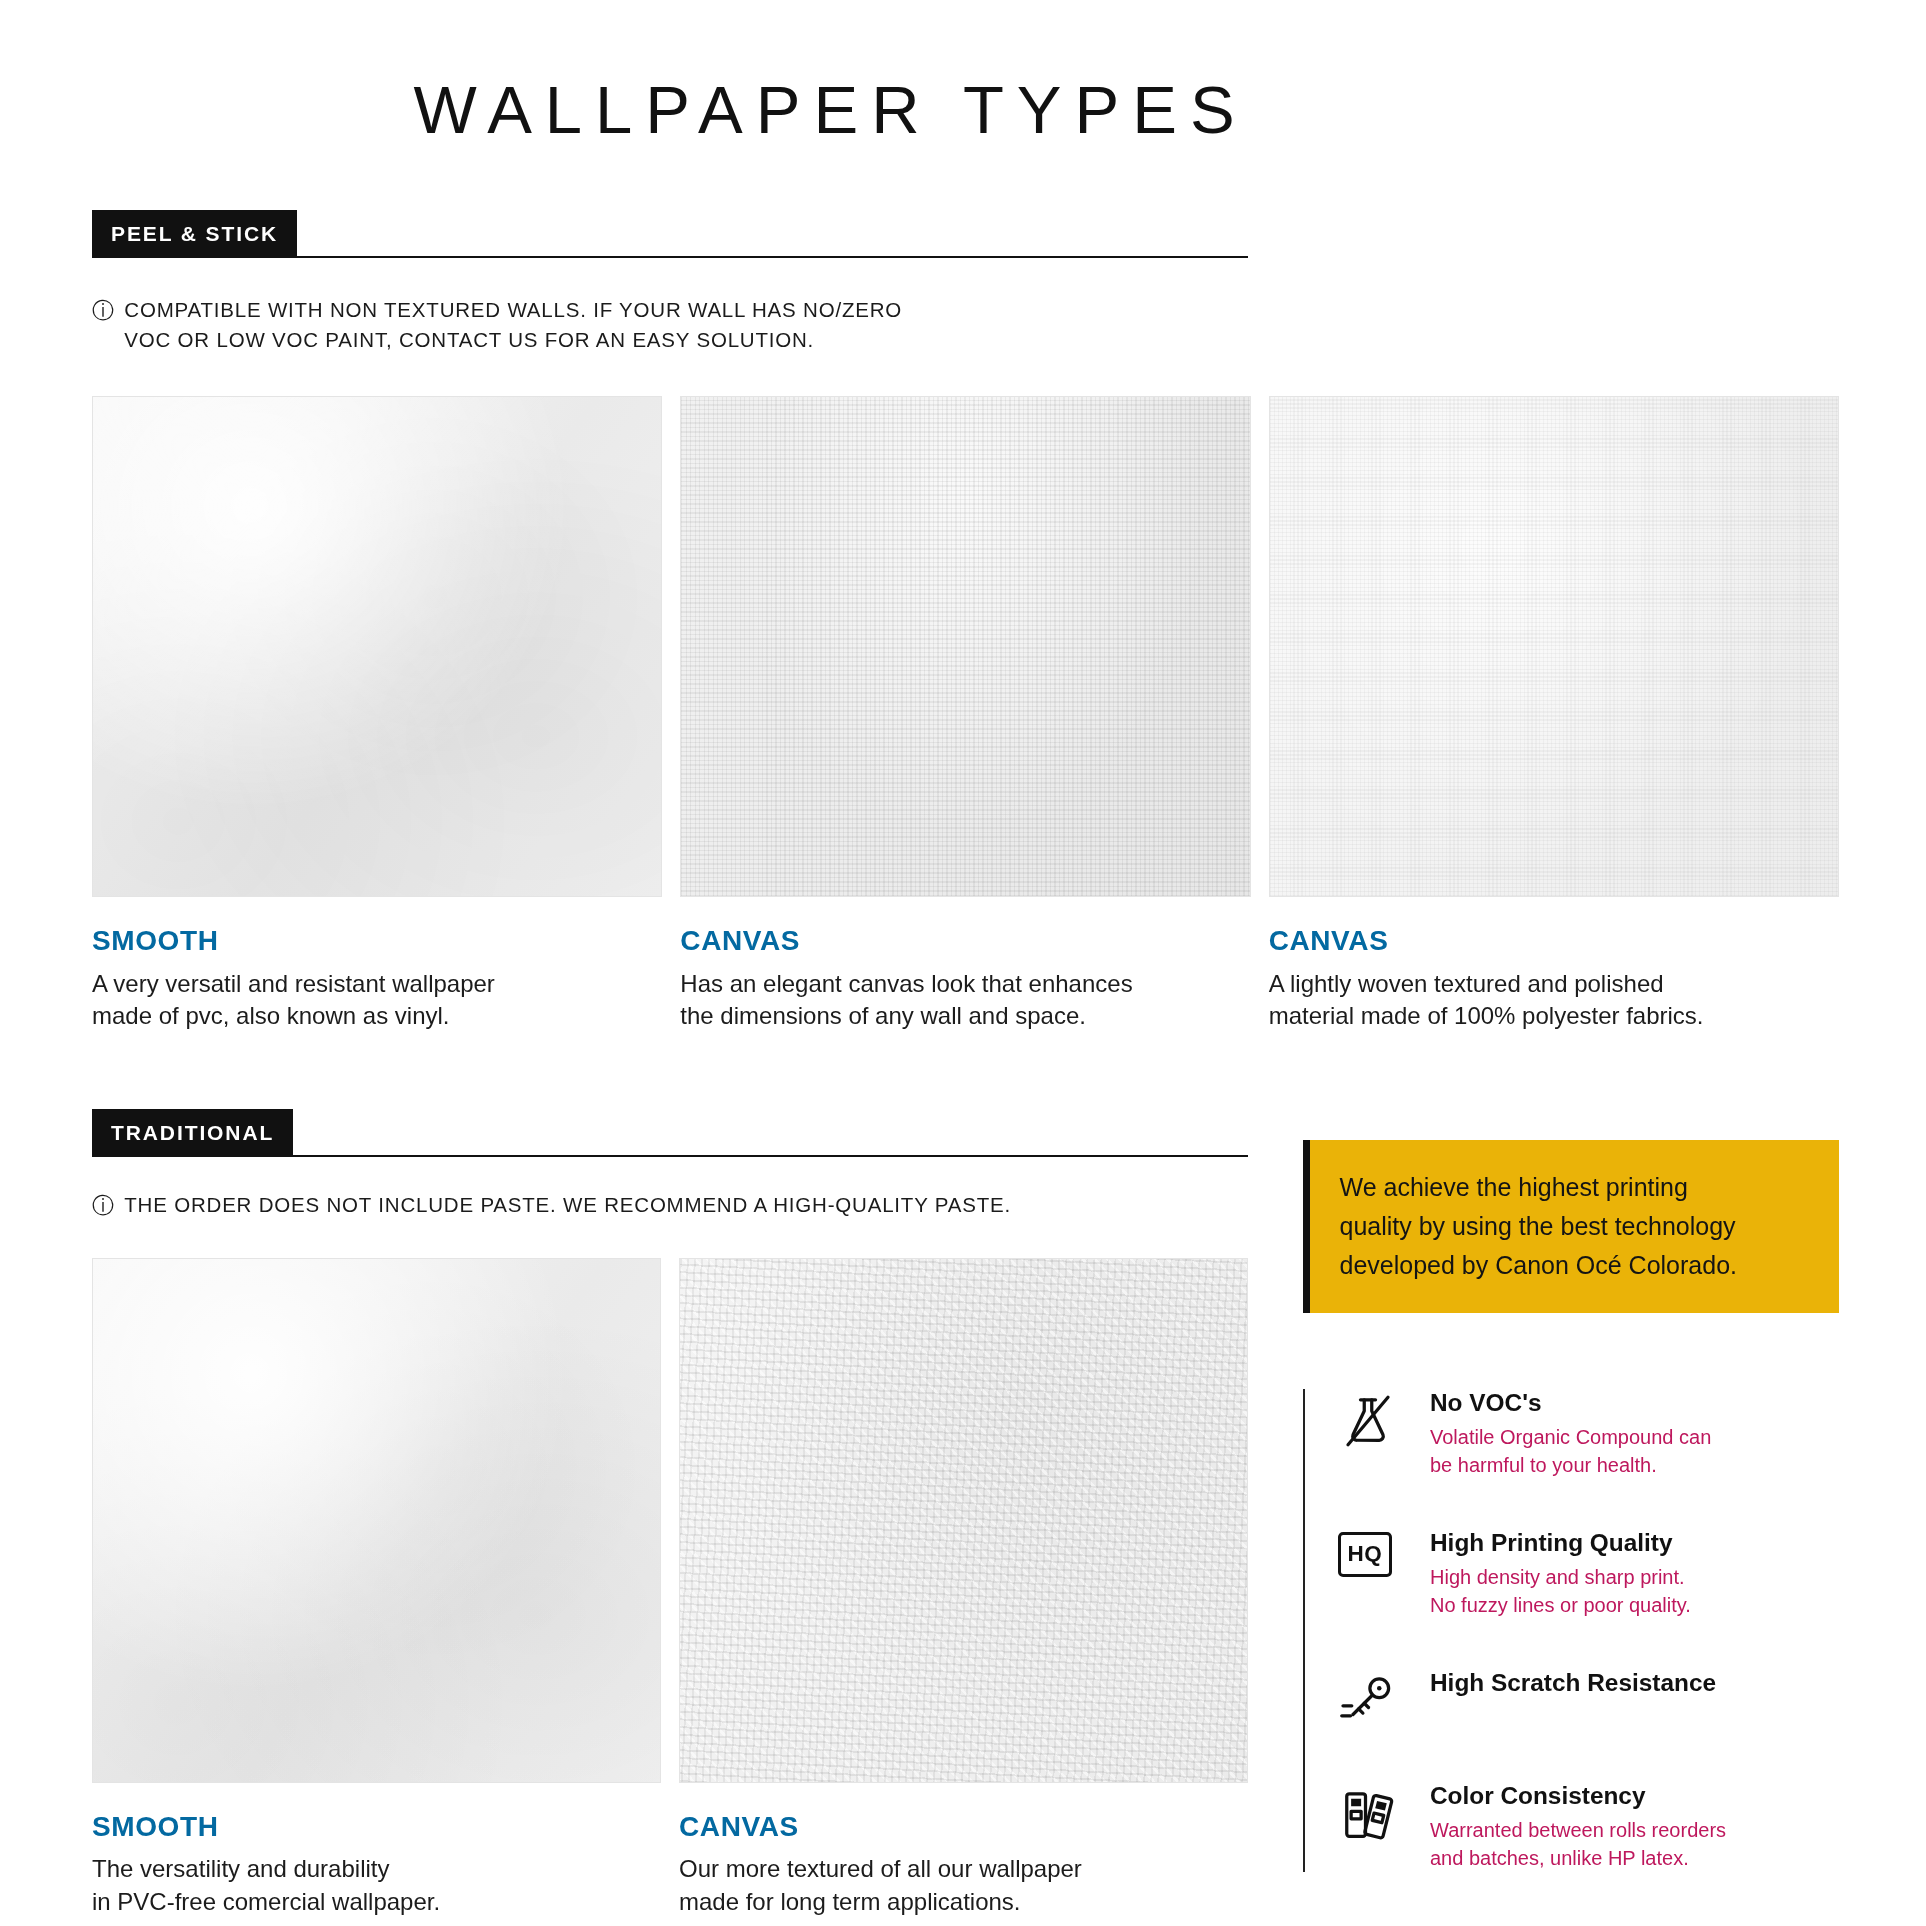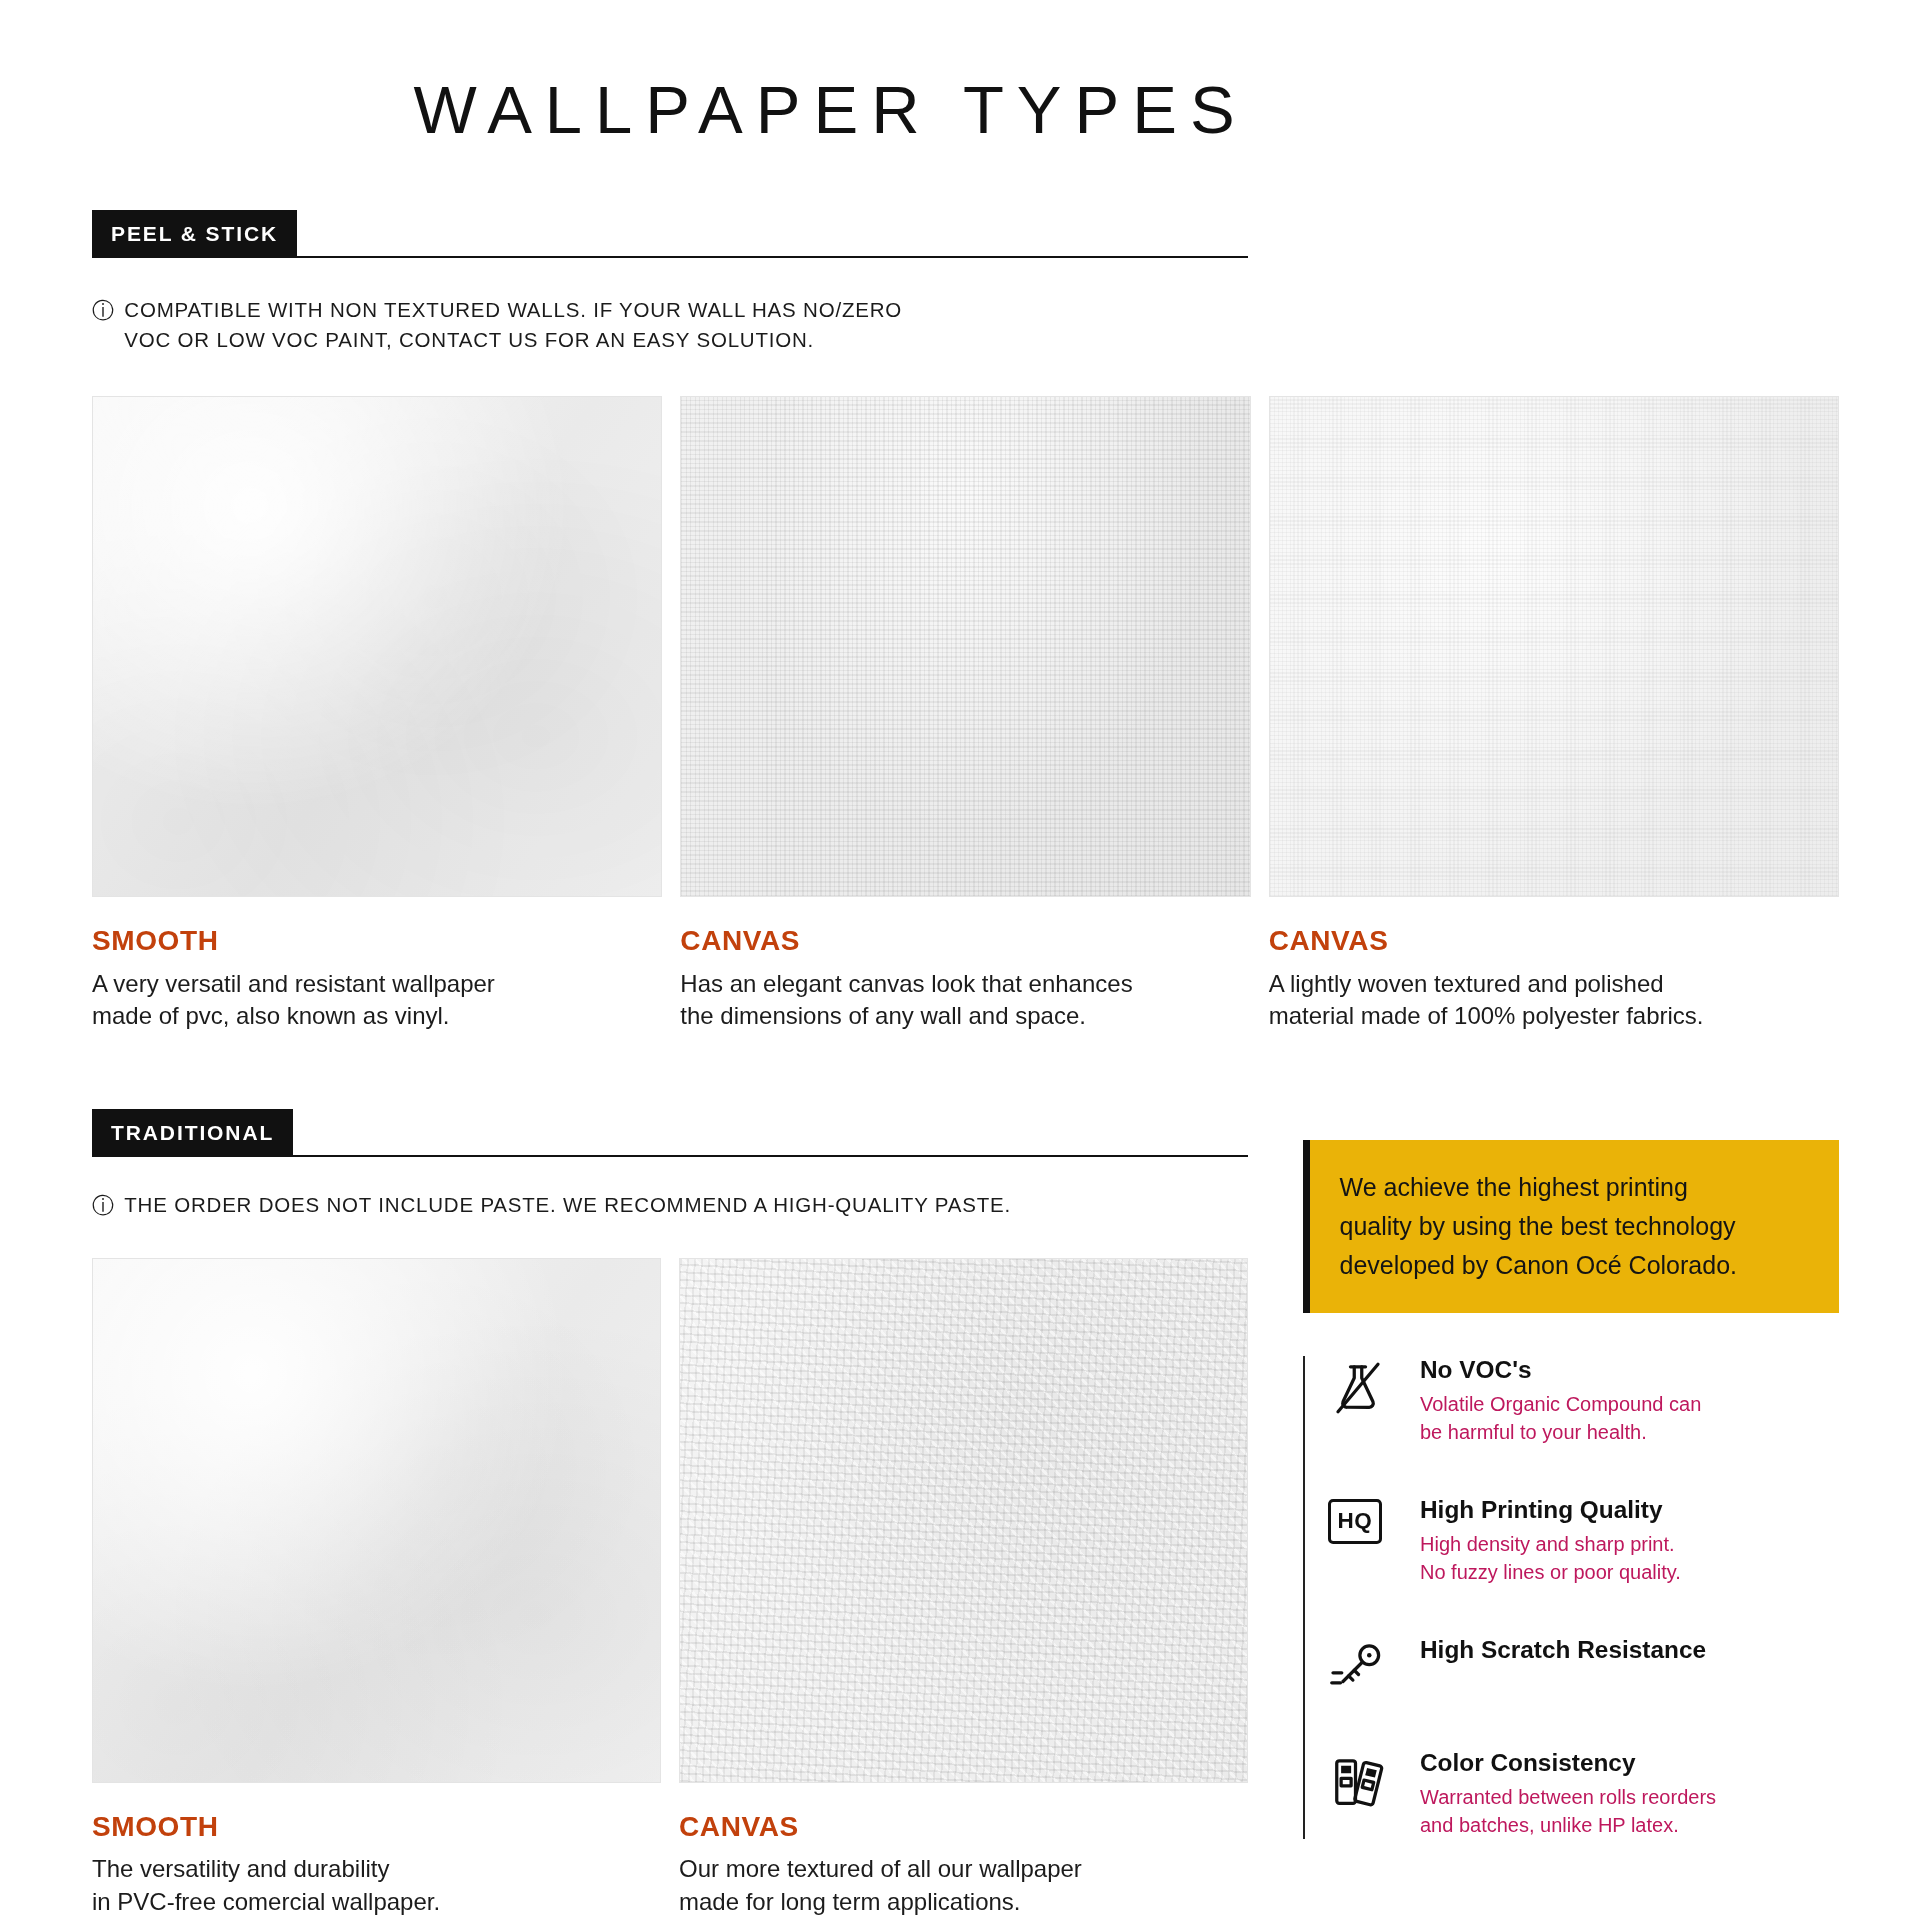--- a/index.html
+++ b/index.html
@@ -71,42 +71,42 @@
   .tex-canvas-rough {
     background:
       repeating-linear-gradient(3deg, rgba(0,0,0,.07) 0 1.9px, rgba(0,0,0,0) 1.9px 7.7px),
       repeating-linear-gradient(93deg, rgba(0,0,0,.06) 0 1.9px, rgba(0,0,0,0) 1.9px 7px),
       repeating-linear-gradient(48deg, rgba(255,255,255,.5) 0 2.6px, rgba(255,255,255,0) 2.6px 9px),
       radial-gradient(ellipse at 60% 30%, rgba(0,0,0,.03), rgba(0,0,0,0) 60%),
       linear-gradient(115deg,#f4f4f4,#ebebeb);
   }
 
   .swatch-name {
-    margin-top:28px; font-size:28px; font-weight:600; letter-spacing:0.6px; color:#c2410c;
+    margin-top:28px; font-size:28px; font-weight:600; letter-spacing:0.6px; color:#0369a1;
   }
   .swatch-desc {
     margin-top:10.3px; font-size:24px; line-height:1.35; color:#1c1c1c;
     white-space:pre-line;
   }
 
   
   .lower { display:flex; gap:55px; margin-top:77px; align-items:flex-start; }
   .lower-left { width:1156px; flex:none; }
   .lower-left .section-header { margin-top:0; width:100%; }
   .lower-left .note { margin-top:33px; width:100%; }
   .lower-left .swatch-row { margin-top:36px; }
 
   .lower-right { flex:1 1 0; margin-top:31px; }
   .quality-box {
     background:#eab308; border-left:7.7px solid #111;
     padding:28px 29.5px; font-size:25px; line-height:1.55; color:#141414;
     white-space:pre-line;
   }
   .features {
-    margin-top:43px; border-left:2.6px solid #222; padding-left:23px;
+    margin-top:76px; border-left:2.6px solid #222; padding-left:33px;
   }
   .feature { display:flex; gap:28px; margin-bottom:50px; }
   .feature:last-child { margin-bottom:0; }
   .feature-icon-box { width:64px; flex:none; display:flex; justify-content:flex-start; align-items:flex-start; padding-top:2.6px; }
   .feature-icon-box svg { width:60px; height:60px; }
   .hq-box {
     width:54px; height:45px; border:3.9px solid #111; border-radius:5.1px;
     display:flex; align-items:center; justify-content:center;
     font-size:22.5px; font-weight:800; letter-spacing:0.6px; color:#111;
   }

